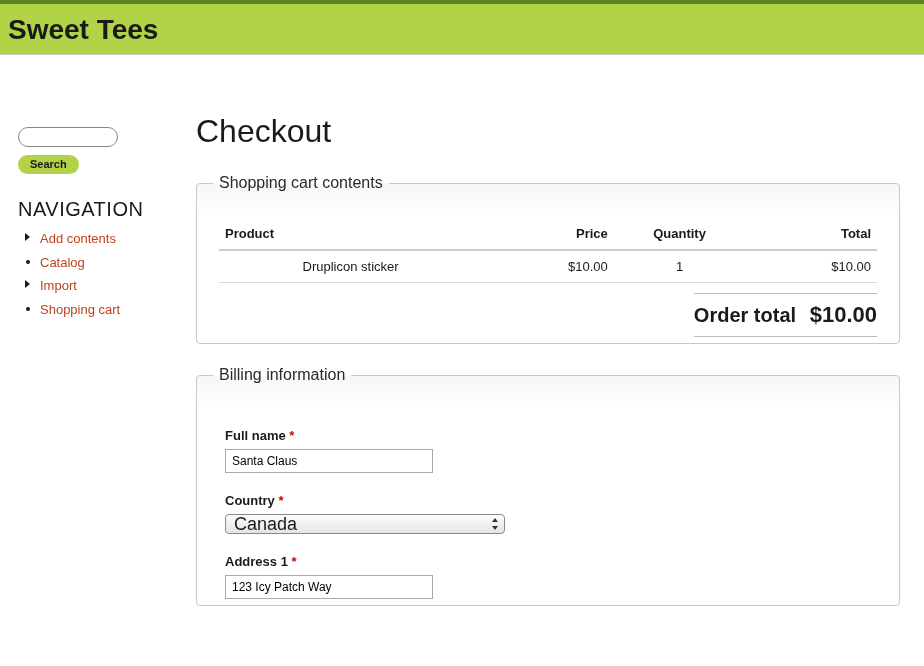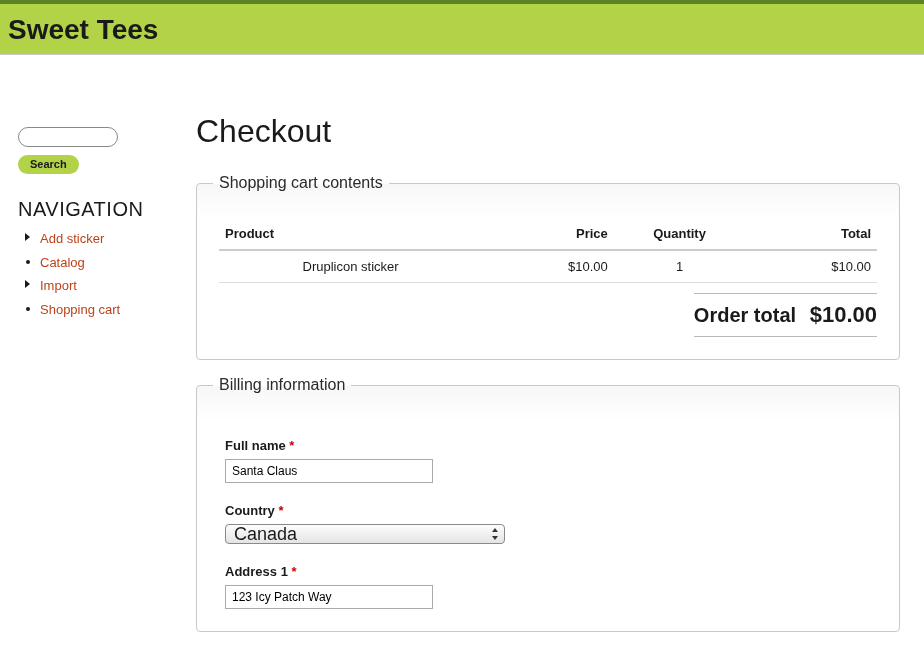--- a/index.html
+++ b/index.html
@@ -116,22 +116,22 @@
     font-size: 32px;
     font-weight: 400;
     margin: 0 0 24px 0;
     color: #1a1a1a;
   }
 
   fieldset.panel {
     border: 1px solid #c8c8c8;
     border-radius: 4px;
     background: linear-gradient(to bottom, #f7f7f7 0, #ffffff 35px);
-    padding: 0 22px 22px;
-    margin: 0 0 16px 0;
+    padding: 0 22px 6px;
+    margin: 0 0 22px 0;
   }
   fieldset.panel > legend {
     padding: 0 6px;
     margin-left: -6px;
     font-size: 16px;
     color: #2a2a2a;
   }
 
   
   .cart-table {
@@ -260,21 +260,21 @@
       <input type="text" class="search-input" style="">
       <br>
       <button class="search-btn">Search</button>
     </div>
 
     <div class="nav-title">NAVIGATION</div>
 
     <ul class="nav-list">
       <li>
         <span class="collapsed-bullet"></span>
-        <a href="#">Add sticker</a>
+        <a href="#">Add contents</a>
       </li>
       <li>
         <span class="leaf-bullet"></span>
         <a href="#">Catalog</a>
       </li>
       <li>
         <span class="collapsed-bullet"></span>
         <a href="#">Import</a>
       </li>
       <li>

